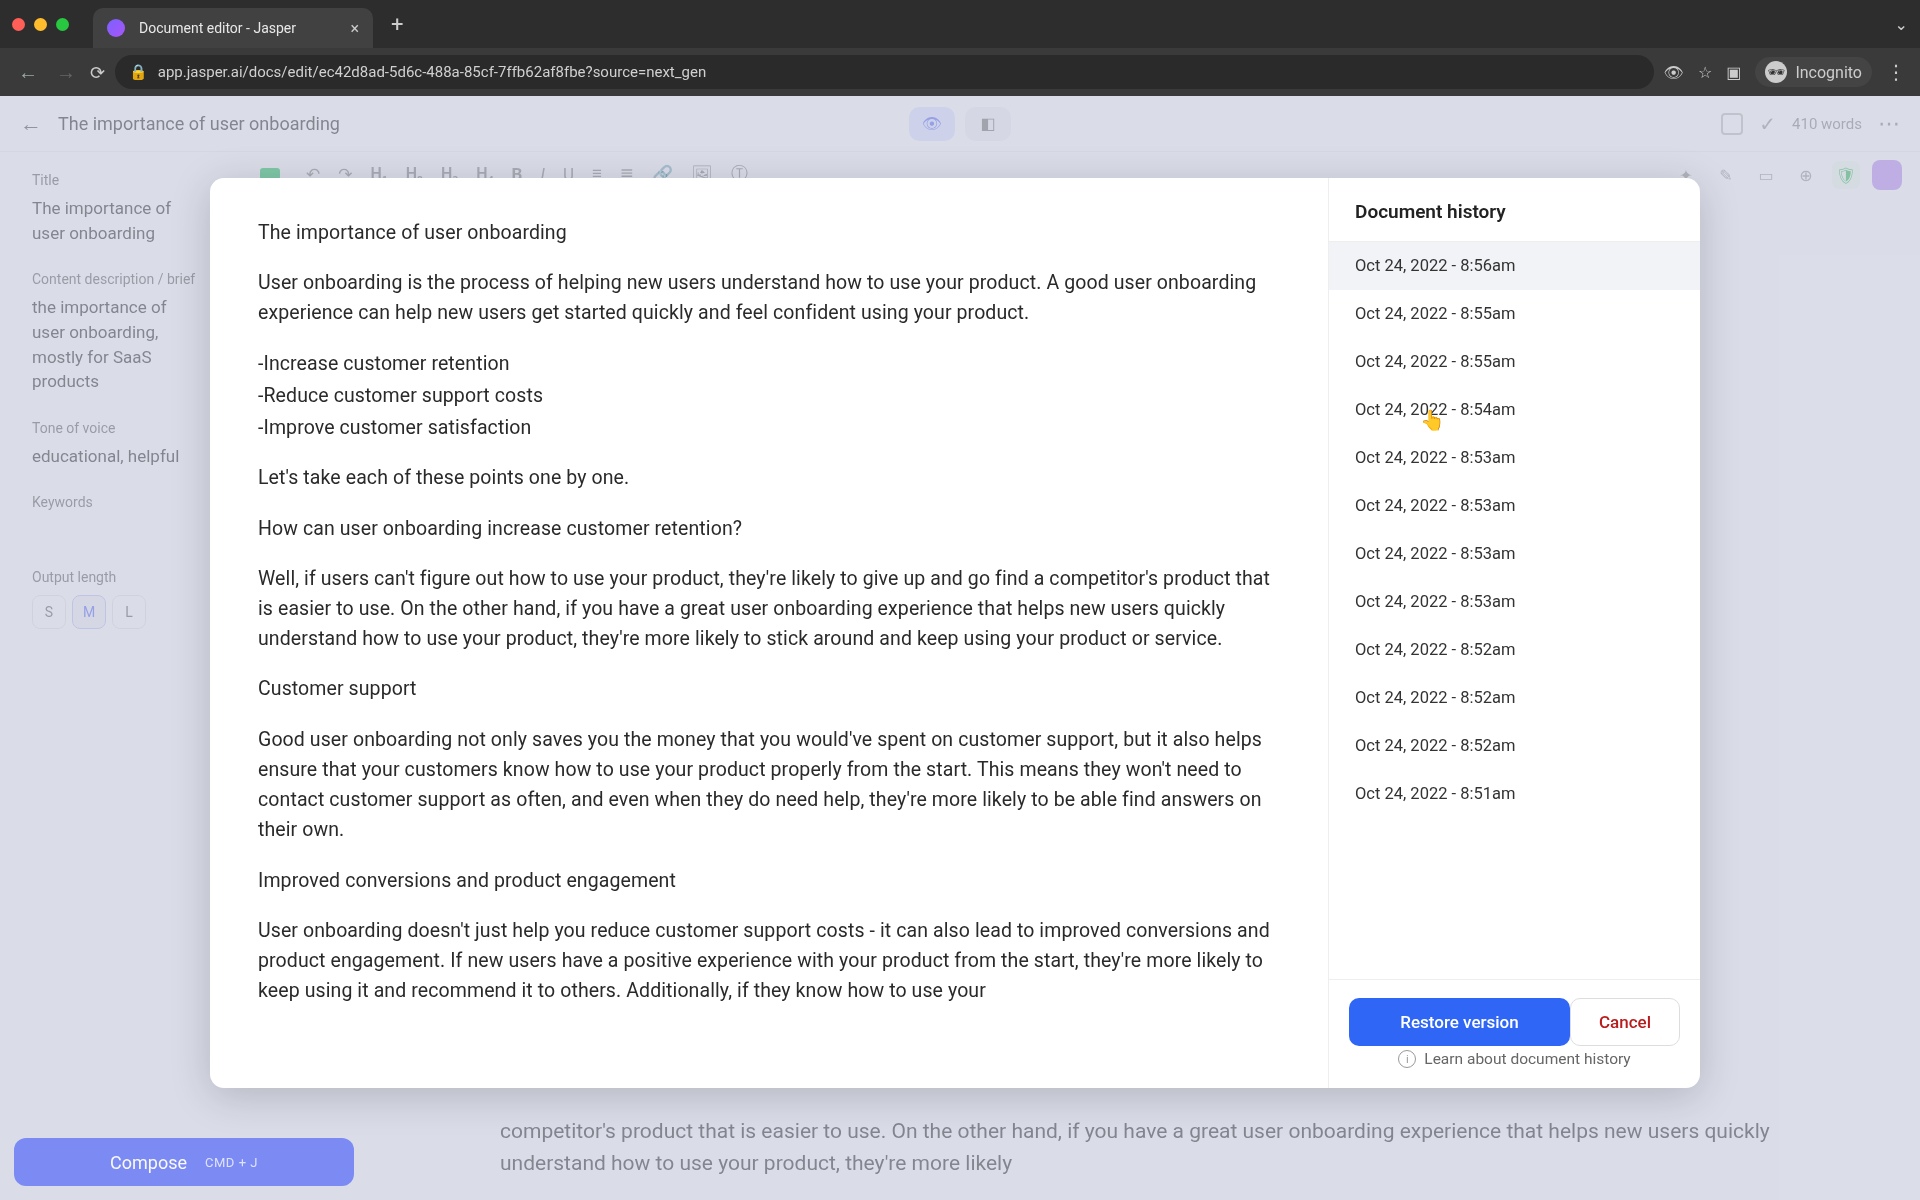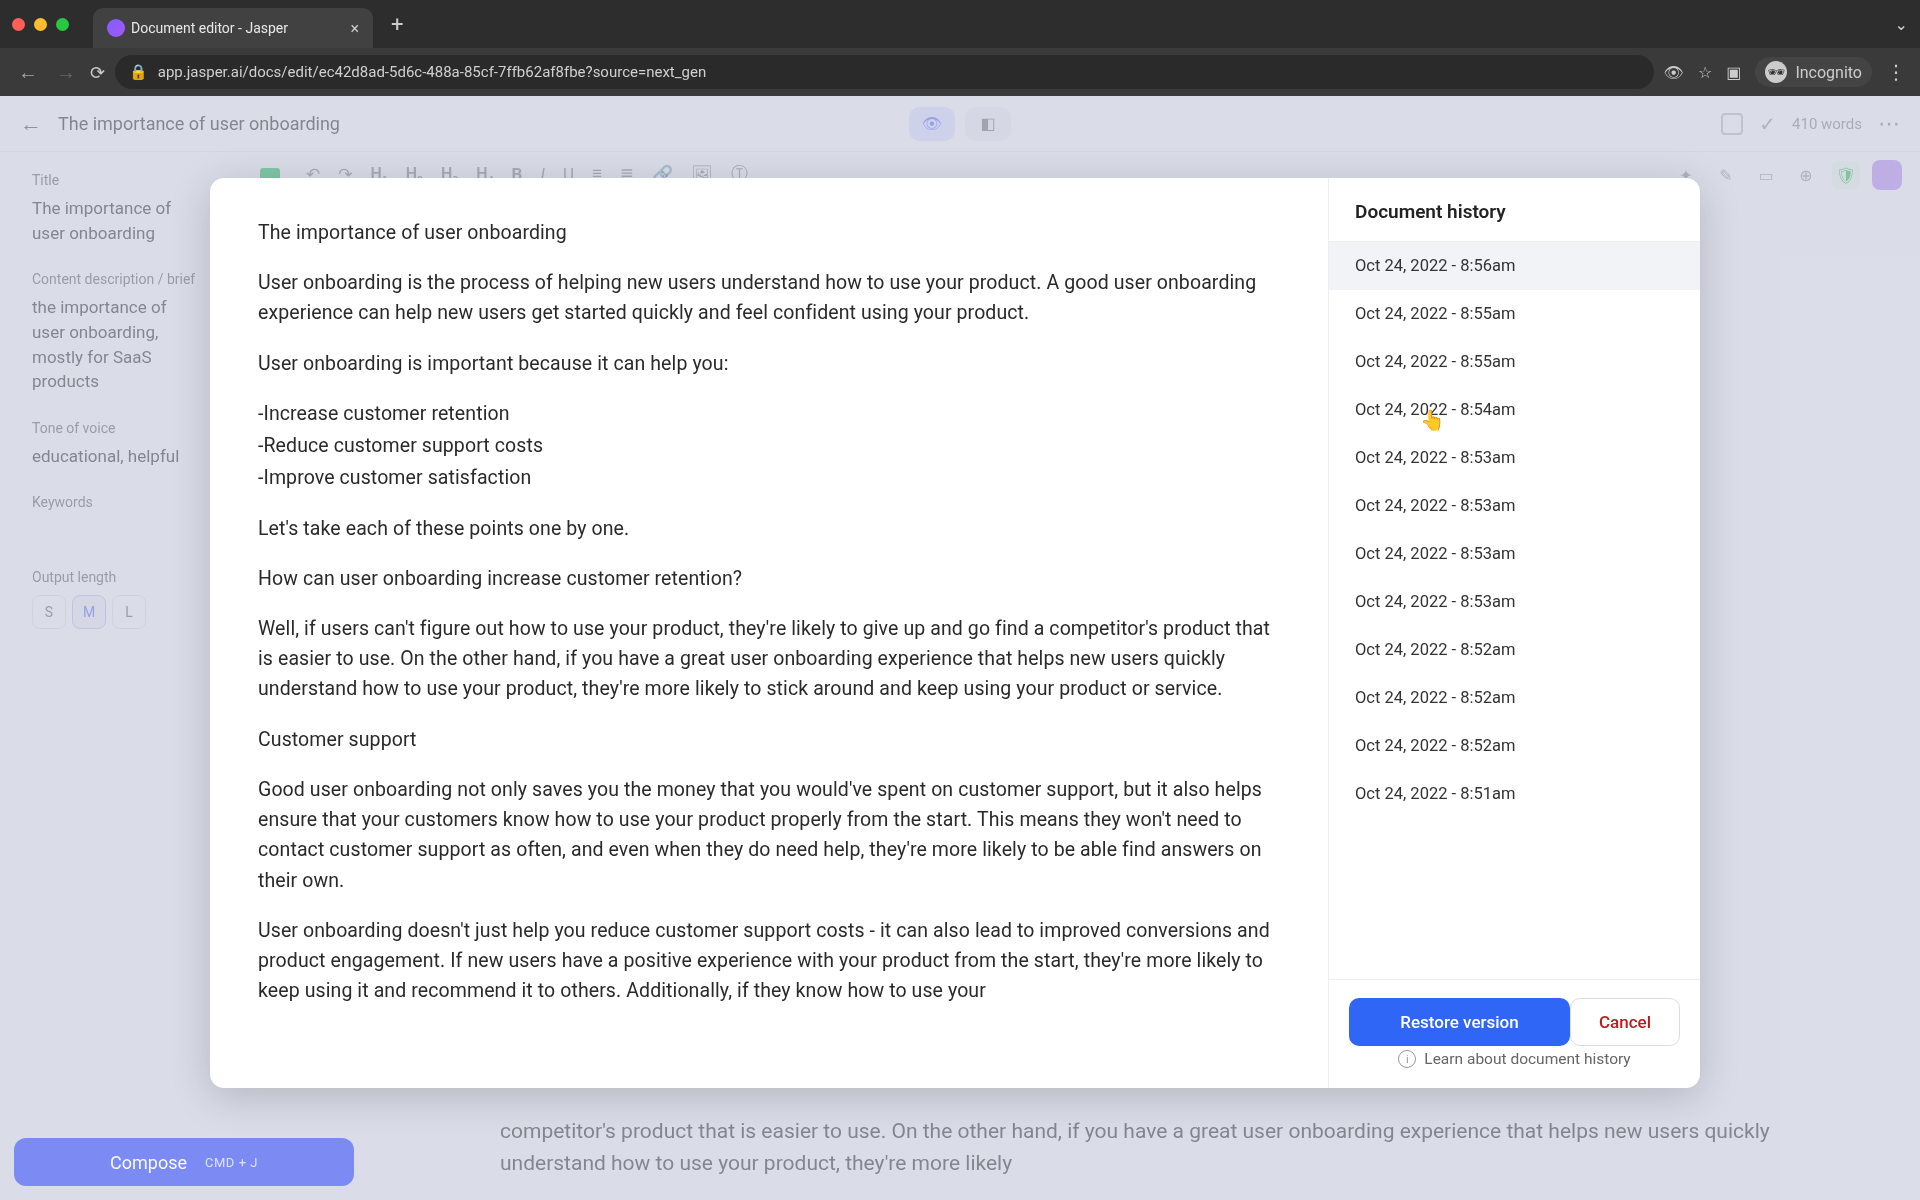--- a/index.html
+++ b/index.html
@@ -6,21 +6,21 @@
 body { font-family: -apple-system, BlinkMacSystemFont, "Segoe UI", Roboto, sans-serif; background: #2a2a2a; width: 1920px; height: 1200px; overflow: hidden; position: relative; }
 
 
 .browser-chrome { background: #2d2d2d; }
 .tab-bar { height: 48px; display: flex; align-items: center; padding: 0 12px; gap: 8px; }
 .traffic-lights { display: flex; gap: 9px; margin-right: 16px; }
 .tl { width: 13px; height: 13px; border-radius: 50%; }
 .tl.red { background: #ff5f57; }
 .tl.yellow { background: #ffbd2e; }
 .tl.green { background: #28c840; }
-.tab { display: flex; align-items: center; background: #414141; border-radius: 10px 10px 0 0; padding: 0 14px; height: 40px; gap: 6px; min-width: 280px; position: relative; top: 4px;}
+.tab { display: flex; align-items: center; background: #414141; border-radius: 10px 10px 0 0; padding: 0 14px; height: 40px; gap: 14px; min-width: 280px; position: relative; top: 4px;}
 .tab-favicon { width: 18px; height: 18px; background: linear-gradient(135deg,#7b61ff,#a855f7); border-radius: 50%; }
 .tab-title { color: #e8e8e8; font-size: 14px; flex: 1; }
 .tab-close { color: #ccc; font-size: 16px; }
 .new-tab { color: #ccc; font-size: 22px; padding: 0 10px; }
 .tab-dropdown { margin-left: auto; color: #ccc; }
 
 .addr-bar { height: 48px; display: flex; align-items: center; padding: 0 14px; gap: 10px; background: #3a3a3a; }
 .nav-btn { color: #9aa; font-size: 20px; width: 28px; text-align: center; }
 .nav-btn.disabled { color: #666; }
 .reload { color: #ccc; font-size: 18px; }
@@ -205,29 +205,29 @@
   <div class="bg-doc faint" style="top:auto;bottom:20px;">
     <span>competitor's product that is easier to use. On the other hand, if you have a great user onboarding experience that helps new users quickly understand how to use your product, they're more likely</span>
   </div>
 
   <div class="dim"></div>
 
   <div class="modal">
     <div class="doc-pane">
       <p>The importance of user onboarding</p>
       <p>User onboarding is the process of helping new users understand how to use your product. A good user onboarding experience can help new users get started quickly and feel confident using your product.</p>
-      <p>User onboarding is important because it can help you:</p>
       <p class="tight">-Increase customer retention</p>
       <p class="tight">-Reduce customer support costs</p>
       <p>-Improve customer satisfaction</p>
       <p>Let's take each of these points one by one.</p>
       <p>How can user onboarding increase customer retention?</p>
       <p>Well, if users can't figure out how to use your product, they're likely to give up and go find a competitor's product that is easier to use. On the other hand, if you have a great user onboarding experience that helps new users quickly understand how to use your product, they're more likely to stick around and keep using your product or service.</p>
       <p>Customer support</p>
       <p>Good user onboarding not only saves you the money that you would've spent on customer support, but it also helps ensure that your customers know how to use your product properly from the start. This means they won't need to contact customer support as often, and even when they do need help, they're more likely to be able find answers on their own.</p>
+      <p>Improved conversions and product engagement</p>
       <p>User onboarding doesn't just help you reduce customer support costs - it can also lead to improved conversions and product engagement. If new users have a positive experience with your product from the start, they're more likely to keep using it and recommend it to others. Additionally, if they know how to use your</p>
     </div>
 
     <div class="history-pane">
       <div class="history-head">Document history</div>
       <div class="history-list">
         <div class="hist-item selected">Oct 24, 2022 - 8:56am</div>
         <div class="hist-item">Oct 24, 2022 - 8:55am</div>
         <div class="hist-item">Oct 24, 2022 - 8:55am</div>
         <div class="hist-item">Oct 24, 2022 - 8:54am</div>

